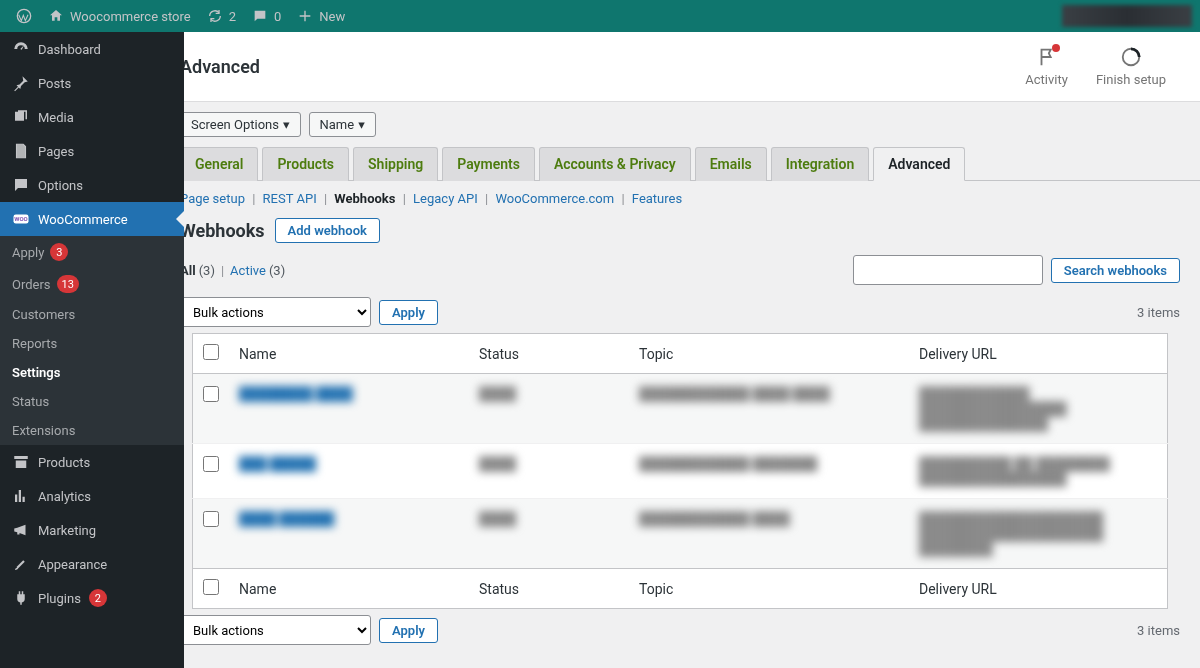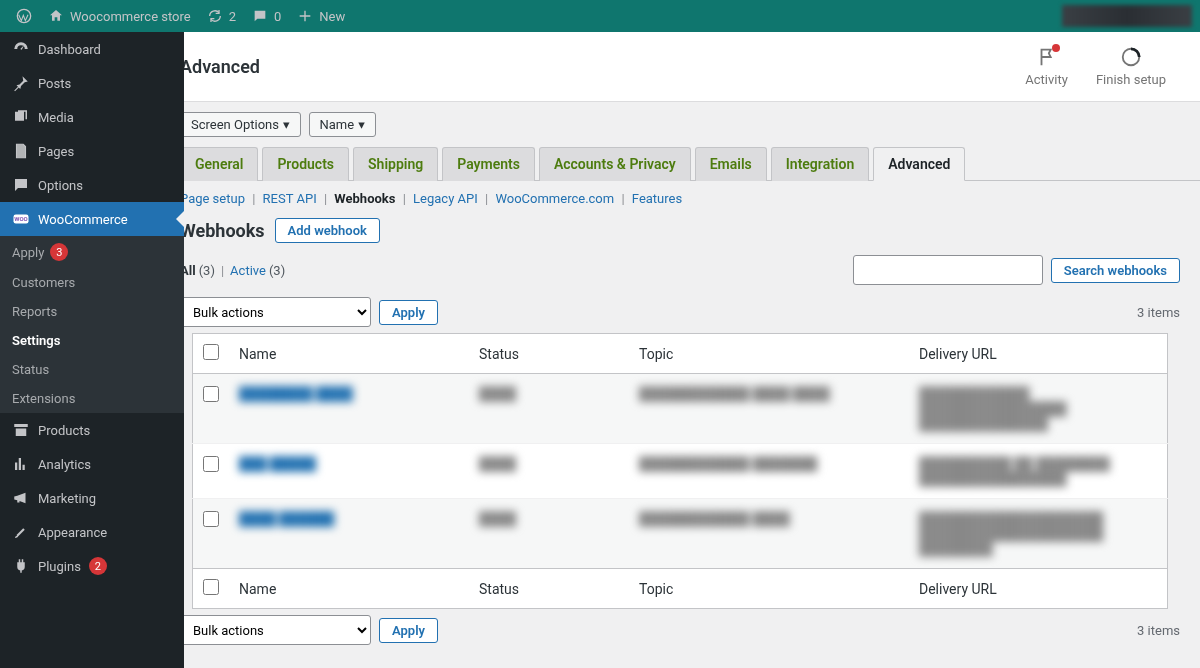--- a/index.html
+++ b/index.html
@@ -175,20 +175,24 @@
         </svg>
       </span>
     <span>WooCommerce</span>
   </div>
   <div class="sidebar-sub">
     <div class="sidebar-sub-item">
       <span>Apply</span>
       <span class="badge">3</span>
     </div>
     <div class="sidebar-sub-item">
+      <span>Orders</span>
+      <span class="badge">13</span>
+    </div>
+    <div class="sidebar-sub-item">
         <span>Customers</span>
       </div>
     <div class="sidebar-sub-item">
         <span>Reports</span>
       </div>
     <div class="sidebar-sub-item active">
         <span>Settings</span>
       </div>
     <div class="sidebar-sub-item">
         <span>Status</span>

